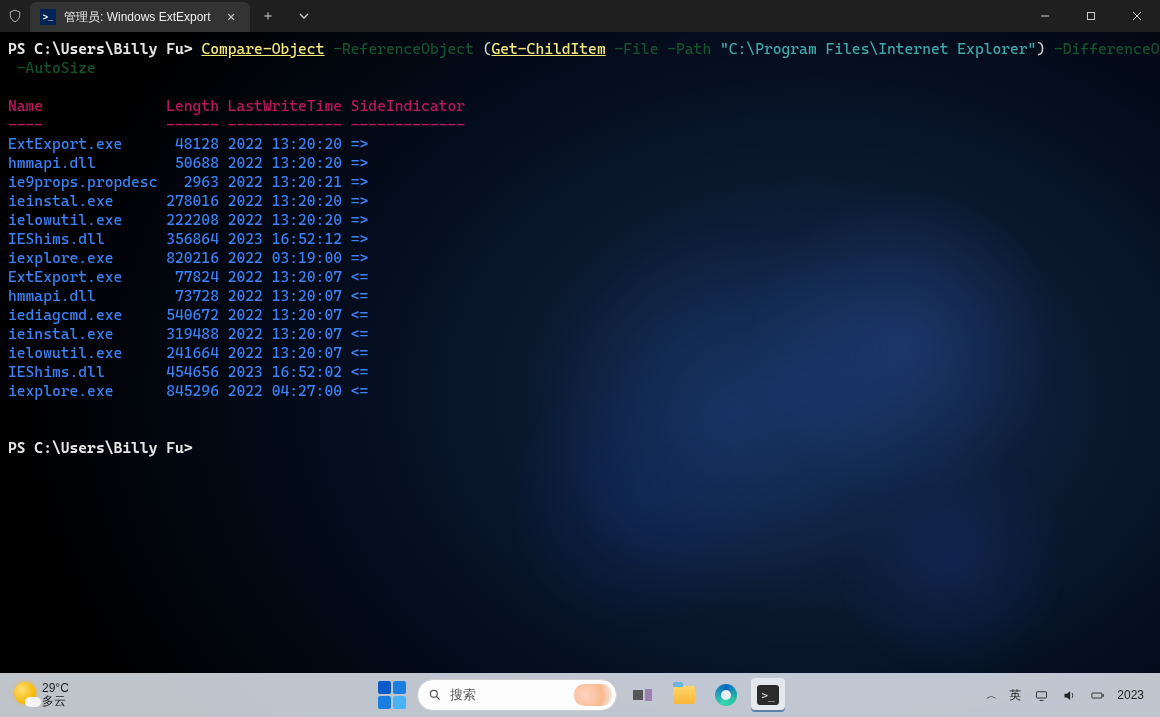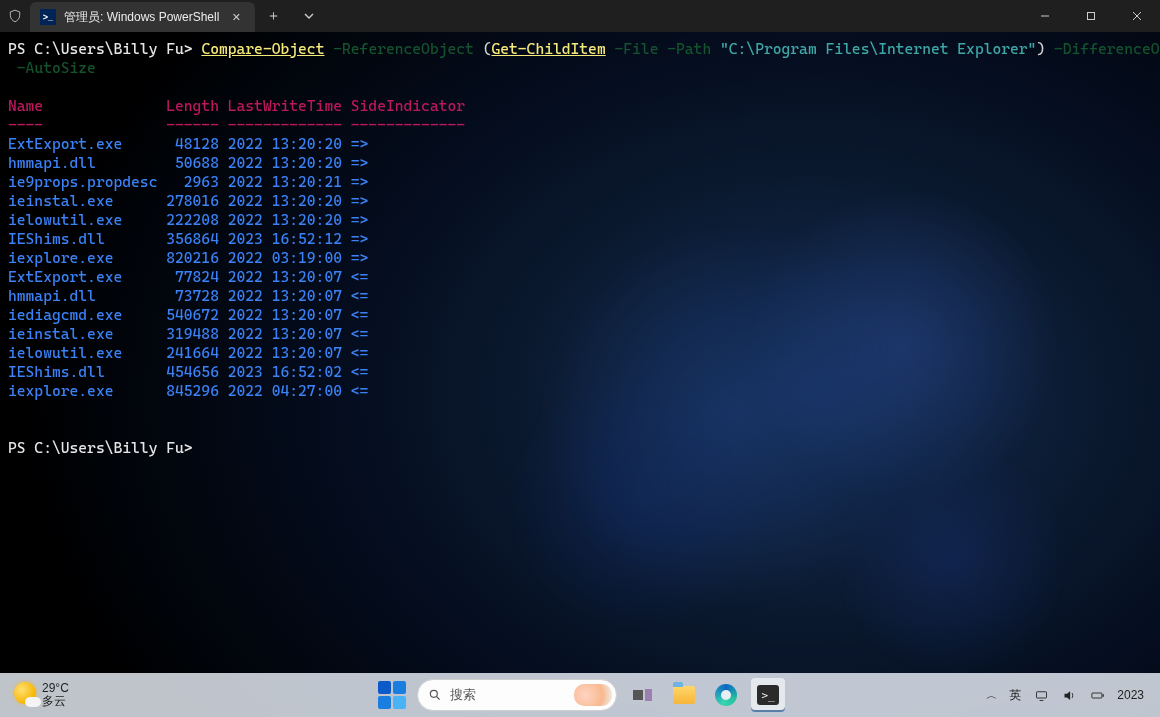--- a/index.html
+++ b/index.html
@@ -65,21 +65,21 @@
     position: absolute; top:32px; left:0; right:0; bottom:44px;
     padding: 8px 8px 8px 8px;
     font-family: "Cascadia Mono", Consolas, monospace;
     font-size: 15px;
     line-height: 19px;
     color: #e6e6e6;
     white-space: pre;
     background: rgba(0,0,0,.25);
     z-index: 5;
   }
-  .c-prompt { color:#e6e6e6; }
+  .c-prompt { color:#e6e6e6;font-weight:bold; }
   .c-cmd    { color:#f5e97a;text-decoration:underline; }
   .c-param  { color:#14532d; }
   .c-sub    { color:#cfcfcf; }
   .c-str    { color:#3fa7a7; }
   .c-hdr    { color:#be185d; }
   .rows { color:#3b82f6; }
 
   
   .taskbar {
     position:absolute; left:0; right:0; bottom:0; height:44px;
@@ -143,21 +143,21 @@
 <div class="bloom"></div>
 
 <div class="titlebar">
   <div class="shield-icon">
     <svg width="14" height="14" viewBox="0 0 24 24" fill="none" stroke="#bcbcbc" stroke-width="1.6">
         <path d="M12 2l8 3v6c0 5-3.5 9-8 11-4.5-2-8-6-8-11V5l8-3z"></path>
       </svg>
   </div>
   <div class="tab">
     <span class="ps-icon">&gt;_</span>
-    <span>管理员: Windows PowerShell</span>
+    <span>管理员: Windows ExtExport</span>
     <span class="close">✕</span>
   </div>
   <div class="newtab">＋</div>
   <div class="dropdown-tabs">
     <svg width="10" height="10" viewBox="0 0 10 10">
         <path d="M1 3l4 4 4-4" stroke="#ccc" fill="none" stroke-width="1.4"></path>
       </svg>
   </div>
   <div class="win-controls">
     <div class="win-btn">

